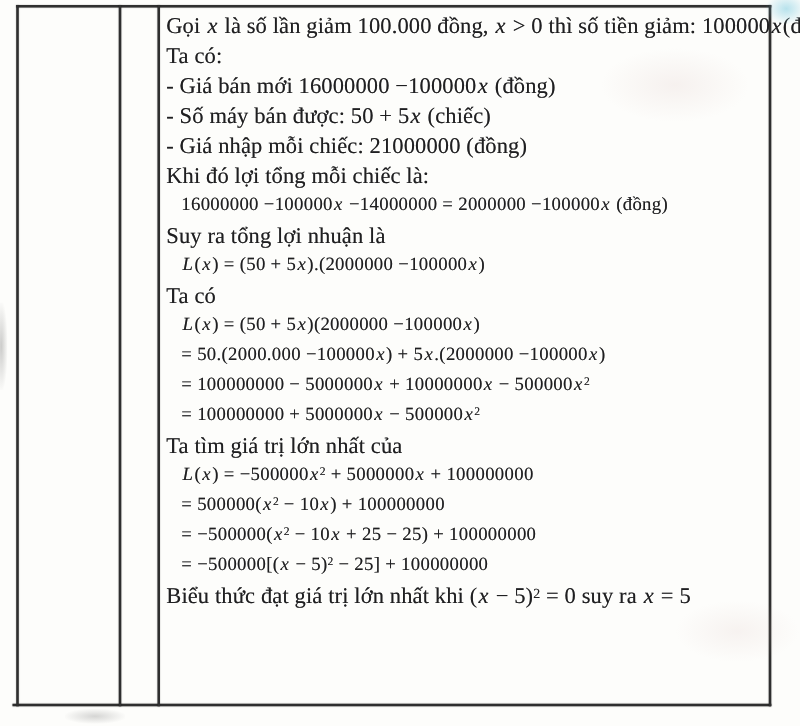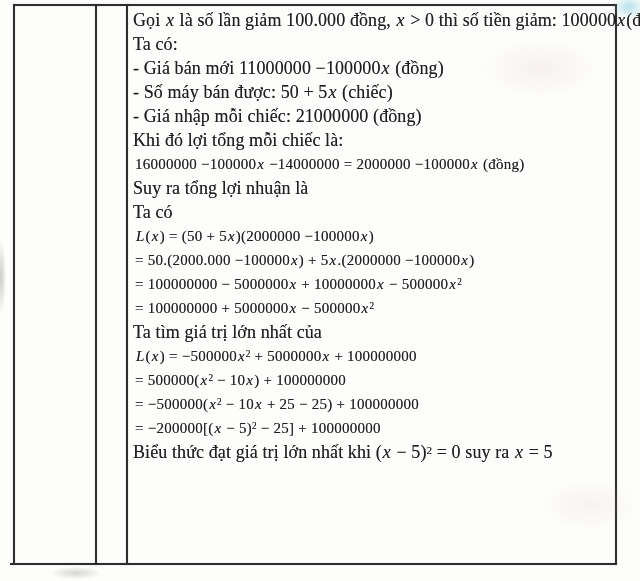--- a/index.html
+++ b/index.html
@@ -47,21 +47,21 @@
     gap: 7px;
     color: var(--ink, #1f1f21);
   }
   .line {
     display: block;
     white-space: nowrap;
     line-height: 17px;
     text-shadow: 0 0 0.5px rgba(20,20,20,0.55);
   }
   .line.text { font-size: 18px; letter-spacing: 0.1px; }
-  .line.math { font-size: 15px; letter-spacing: 0.25px; margin-left: 2px; }
+  .line.math { font-size: 15px; letter-spacing: 0.25px; margin-left: 12px; }
   .line .var {
     font-style: italic;
     padding: 0 1px;
   }
   .line sup {
     font-size: 0.62em;
     line-height: 0;
     vertical-align: 4px;
     letter-spacing: 0;
   }
@@ -100,36 +100,37 @@
   <div class="rule v-mid1"></div>
   <div class="rule v-mid2"></div>
   <div class="rule v-right"></div>
 
   <div class="cell-empty cell-answer"></div>
   <div class="cell-empty cell-spacer"></div>
 
   <div class="solution">
       <div class="line text"><span>Gọi </span><span class="var">x</span><span> là số lần giảm 100.000 đồng, </span><span class="var">x</span><span> &gt; 0 thì số tiền giảm: 100000</span><span class="var">x</span><span>(đơn vị: đồng)</span></div>
       <div class="line text"><span>Ta có:</span></div>
-      <div class="line text"><span>- Giá bán mới 11000000 −100000</span><span class="var">x</span><span> (đồng)</span></div>
+      <div class="line text"><span>- Giá bán mới 16000000 −100000</span><span class="var">x</span><span> (đồng)</span></div>
       <div class="line text"><span>- Số máy bán được: 50 + 5</span><span class="var">x</span><span> (chiếc)</span></div>
       <div class="line text"><span>- Giá nhập mỗi chiếc: 21000000 (đồng)</span></div>
       <div class="line text"><span>Khi đó lợi tổng mỗi chiếc là:</span></div>
       <div class="line math"><span>16000000 −100000</span><span class="var">x</span><span> −14000000 = 2000000 −100000</span><span class="var">x</span><span> (đồng)</span></div>
       <div class="line text"><span>Suy ra tổng lợi nhuận là</span></div>
+      <div class="line math"><span class="var">L</span><span>(</span><span class="var">x</span><span>) = (50 + 5</span><span class="var">x</span><span>).(2000000 −100000</span><span class="var">x</span><span>)</span></div>
       <div class="line text"><span>Ta có</span></div>
       <div class="line math"><span class="var">L</span><span>(</span><span class="var">x</span><span>) = (50 + 5</span><span class="var">x</span><span>)(2000000 −100000</span><span class="var">x</span><span>)</span></div>
       <div class="line math"><span>= 50.(2000.000 −100000</span><span class="var">x</span><span>) + 5</span><span class="var">x</span><span>.(2000000 −100000</span><span class="var">x</span><span>)</span></div>
       <div class="line math"><span>= 100000000 − 5000000</span><span class="var">x</span><span> + 10000000</span><span class="var">x</span><span> − 500000</span><span class="var">x</span><sup>2</sup></div>
       <div class="line math"><span>= 100000000 + 5000000</span><span class="var">x</span><span> − 500000</span><span class="var">x</span><sup>2</sup></div>
       <div class="line text"><span>Ta tìm giá trị lớn nhất của</span></div>
       <div class="line math"><span class="var">L</span><span>(</span><span class="var">x</span><span>) = −500000</span><span class="var">x</span><sup>2</sup><span> + 5000000</span><span class="var">x</span><span> + 100000000</span></div>
       <div class="line math"><span>= 500000(</span><span class="var">x</span><sup>2</sup><span> − 10</span><span class="var">x</span><span>) + 100000000</span></div>
       <div class="line math"><span>= −500000(</span><span class="var">x</span><sup>2</sup><span> − 10</span><span class="var">x</span><span> + 25 − 25) + 100000000</span></div>
-      <div class="line math"><span>= −200000[(</span><span class="var">x</span><span> − 5)</span><sup>2</sup><span> − 25] + 100000000</span></div>
+      <div class="line math"><span>= −500000[(</span><span class="var">x</span><span> − 5)</span><sup>2</sup><span> − 25] + 100000000</span></div>
       <div class="line text"><span>Biểu thức đạt giá trị lớn nhất khi (</span><span class="var">x</span><span> − 5)</span><sup>2</sup><span> = 0 suy ra </span><span class="var">x</span><span> = 5</span></div>
     </div>
 
   <div class="smudge cyan-tr"></div>
   <div class="smudge gray-left"></div>
   <div class="smudge gray-bottom"></div>
   <div class="smudge pink-right1"></div>
   <div class="smudge pink-right2"></div>
 </div>
 

